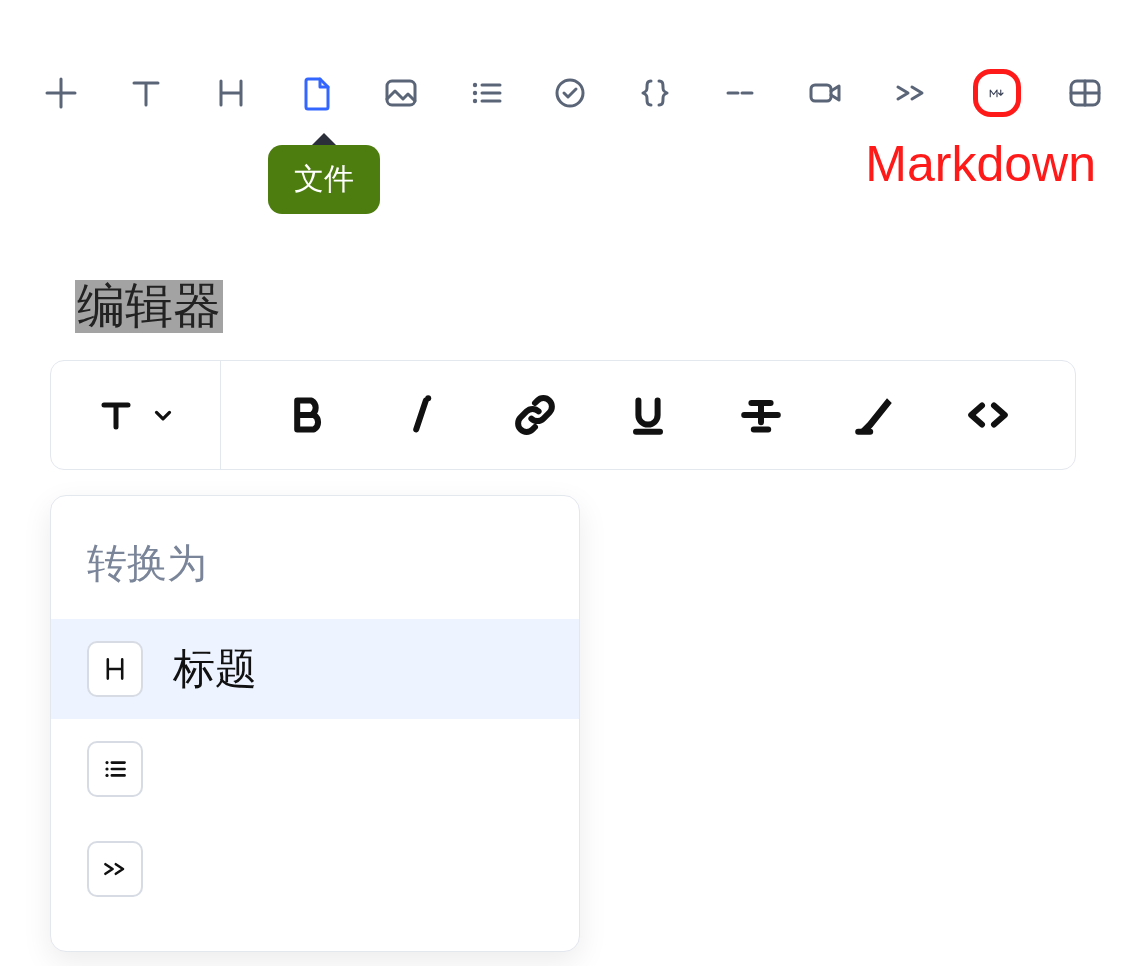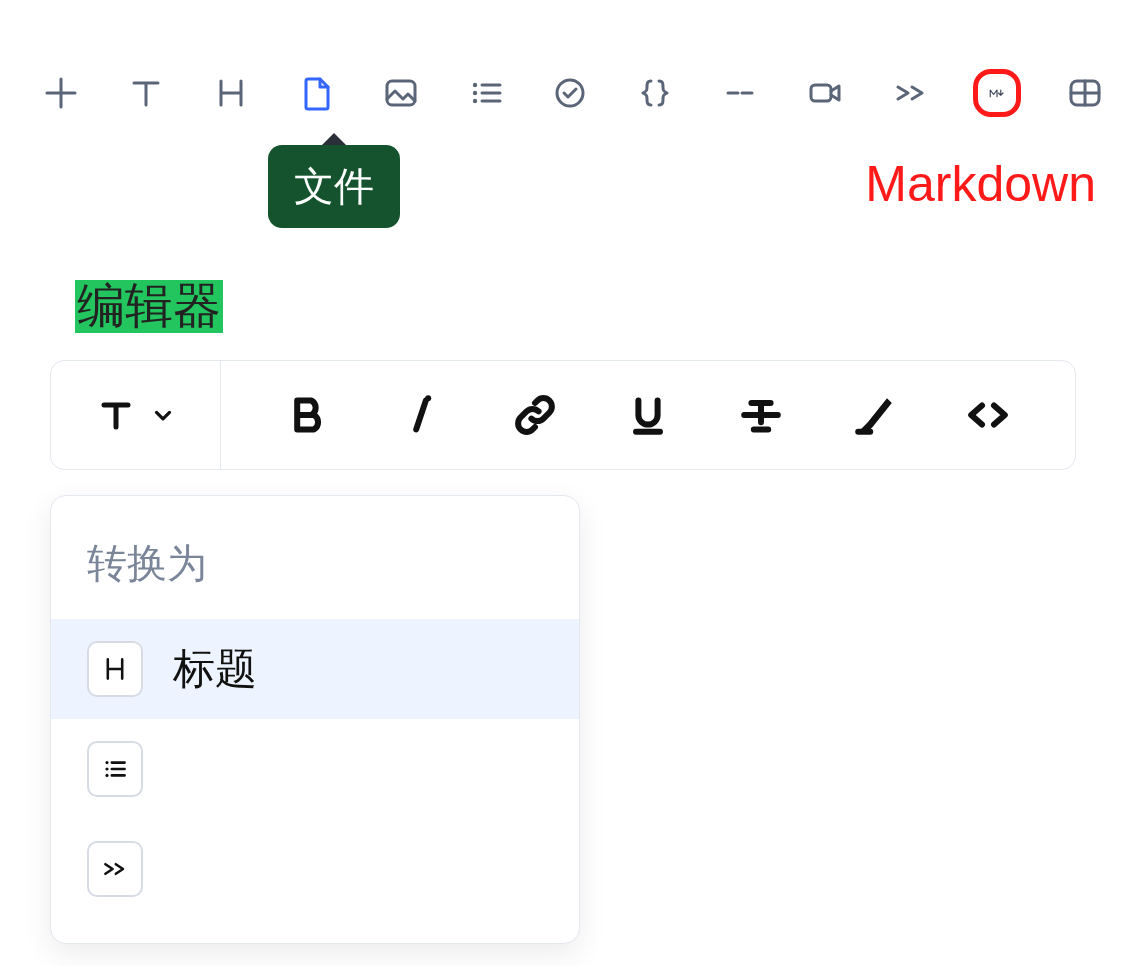--- a/index.html
+++ b/index.html
@@ -46,31 +46,30 @@
   }
   .markdown-box svg { stroke: #3a4256; }
 
   .annotation-label {
     position: absolute;
     top: 135px;
     right: 30px;
     color: #ff1a1a;
     font-size: 50px;
     font-weight: 400;
-    margin-top: 20px;
   }
 
   
   .tooltip {
     position: absolute;
     top: 145px;
     left: 268px;
-    background: #14532d;
+    background: #4d7c0f;
     color: #fff;
-    font-size: 40px;
+    font-size: 30px;
     padding: 14px 26px;
     border-radius: 14px;
   }
   .tooltip::before {
     content: "";
     position: absolute;
     top: -12px;
     left: 50%;
     transform: translateX(-50%);
     border: 12px solid transparent;
@@ -79,21 +78,21 @@
   }
 
   
   .editor-area {
     position: absolute;
     top: 280px;
     left: 75px;
   }
   .selected-text {
     display: inline-block;
-    background: #22c55e;
+    background: #a3a3a3;
     color: #222;
     font-size: 48px;
     font-weight: 400;
     padding: 0 2px;
     line-height: 1.1;
   }
 
   
   .inline-toolbar {
     position: absolute;
@@ -134,21 +133,21 @@
   
   .popup {
     position: absolute;
     top: 495px;
     left: 50px;
     width: 530px;
     background: #fff;
     border: 1.5px solid #e3e7ee;
     border-radius: 16px;
     box-shadow: 0 10px 30px rgba(0,0,0,0.08);
-    padding: 24px 0 24px 0;
+    padding: 24px 0 32px 0;
   }
   .popup-title {
     color: #7a8599;
     font-size: 40px;
     padding: 16px 36px 28px 36px;
   }
   .popup-item {
     display: flex;
     align-items: center;
     gap: 30px;

